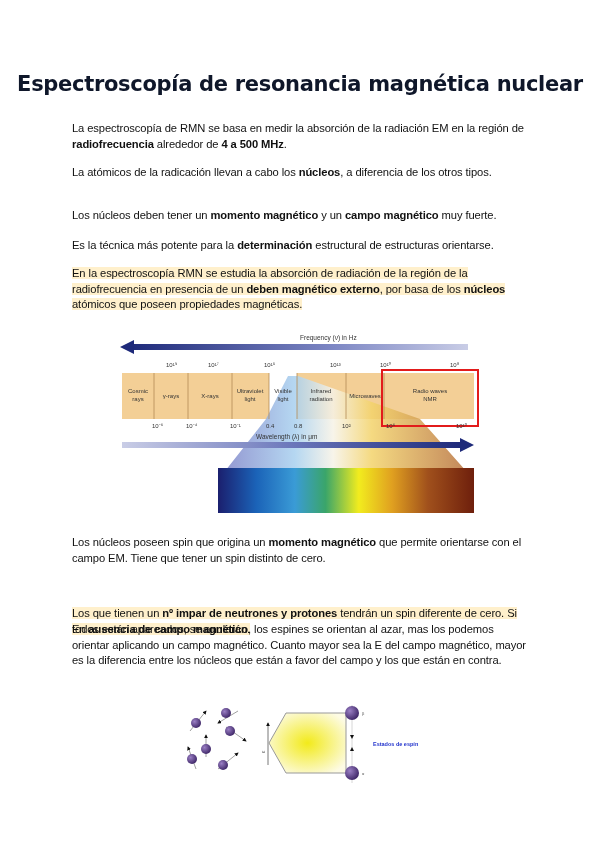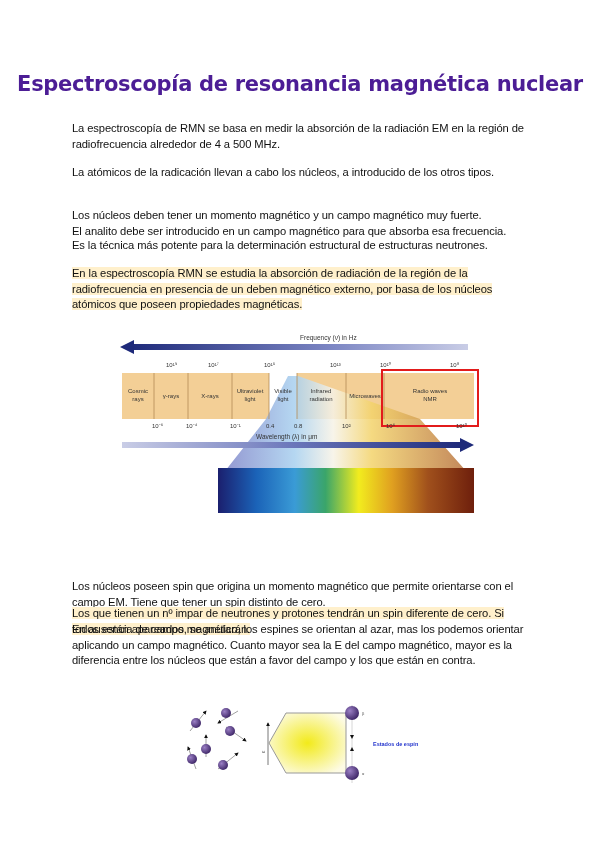--- a/index.html
+++ b/index.html
@@ -1,47 +1,46 @@
 <!DOCTYPE html>
 <html><head>
 <meta charset="utf-8">
 <style>
   html, body { margin:0; padding:0; background:#ffffff; }
   body { width:600px; height:848px; position:relative; overflow:hidden;
          font-family:"Liberation Sans", sans-serif; color:#111; }
   .title { position:absolute; left:0; top:72px; width:600px; text-align:center;
            font-family:"DejaVu Sans", sans-serif; font-weight:bold; font-size:21px;
-           color:#4c1d95; letter-spacing:-0.3px; }
+           color:#0f172a; letter-spacing:-0.3px; }
   .p { position:absolute; left:72px; width:460px; font-size:11.2px; line-height:15.5px; letter-spacing:-0.1px; }
   .hl { background:#fff0cc; box-decoration-break:clone; -webkit-box-decoration-break:clone; }
-  b { font-weight:normal; }
+  b { font-weight:bold; }
   .figure1 { position:absolute; left:118px; top:330px; width:362px; height:185px; }
   .figure2 { position:absolute; left:176px; top:697px; width:250px; height:90px; }
   svg text { font-family:"Liberation Sans", sans-serif; }
 </style>
 </head>
 <body>
 
 <div class="title">Espectroscopía de resonancia magnética nuclear</div>
 
 <div class="p" style="top:121px;">
   <span>La espectroscopía de RMN se basa en medir la absorción de la radiación EM en la región de </span><b>radiofrecuencia</b><span> alrededor de </span><b>4 a 500 MHz</b><span>.</span>
 </div>
 
 <div class="p" style="top:165px;">
-  <span>La atómicos de la radicación llevan a cabo los </span><b>núcleos</b><span>, a introducido de los otros tipos.</span>
+  <span>La atómicos de la radicación llevan a cabo los </span><b>núcleos</b><span>, a diferencia de los otros tipos.</span>
 </div>
 
 <div class="p" style="top:208px;">
   <span>Los núcleos deben tener un </span><b>momento magnético</b><span> y un </span><b>campo magnético</b><span> muy fuerte.</span><br>
-  <span>El analito debe ser introducido en un campo magnético para que absorba esa frecuencia.</span>
 </div>
 
 <div class="p" style="top:238px;">
-  <span>Es la técnica más potente para la </span><b>determinación</b><span> estructural de estructuras neutrones.</span>
+  <span>Es la técnica más potente para la </span><b>determinación</b><span> estructural de estructuras orientarse.</span>
 </div>
 
 <div class="p" style="top:266px; width:450px;">
   <span class="hl"><span>En la espectroscopía RMN se estudia la absorción de radiación de la región de la radiofrecuencia en presencia de un </span><b>deben magnético externo</b><span>, por basa de los </span><b>núcleos</b><span> atómicos que poseen propiedades magnéticas.</span></span>
 </div>
 
 <div class="figure1">
   <svg width="362" height="185" viewBox="0 0 362 185">
     <defs>
       <linearGradient id="freqArrow" x1="0" x2="1">
@@ -127,21 +126,21 @@
       <text x="268" y="98">10⁶</text>
       <text x="338" y="98">10¹⁰</text>
     </g>
 
     <text x="138" y="109" font-size="6.5" fill="#333">Wavelength (λ) in μm</text>
     <rect x="4" y="112" width="340" height="6" fill="url(#waveArrow)"></rect>
     <polygon points="356,115 342,108 342,122" fill="#1e2a7a"></polygon>
   </svg>
 </div>
 
-<div class="p" style="top:535px;margin-top:44px;">
+<div class="p" style="top:535px;">
   <span>Los núcleos  poseen spin que origina un </span><b>momento magnético</b><span> que permite orientarse con el campo EM. Tiene que tener un spin distinto de cero.</span>
 </div>
 
 <div class="p" style="top:578px;margin-top:28px;">
   <span class="hl"><span>Los que tienen un </span><b>nº impar de neutrones y protones</b><span> tendrán un spin diferente de cero. Si todos están apareados, se anularán.</span></span>
 </div>
 
 <div class="p" style="top:622px;">
   <span>En </span><b>ausencia de campo magnético</b><span>, los espines se orientan al azar, mas los podemos orientar aplicando un campo magnético. Cuanto mayor sea la E del campo magnético, mayor es la diferencia entre los núcleos que están a favor del campo y los que están en contra.</span>
 </div>

